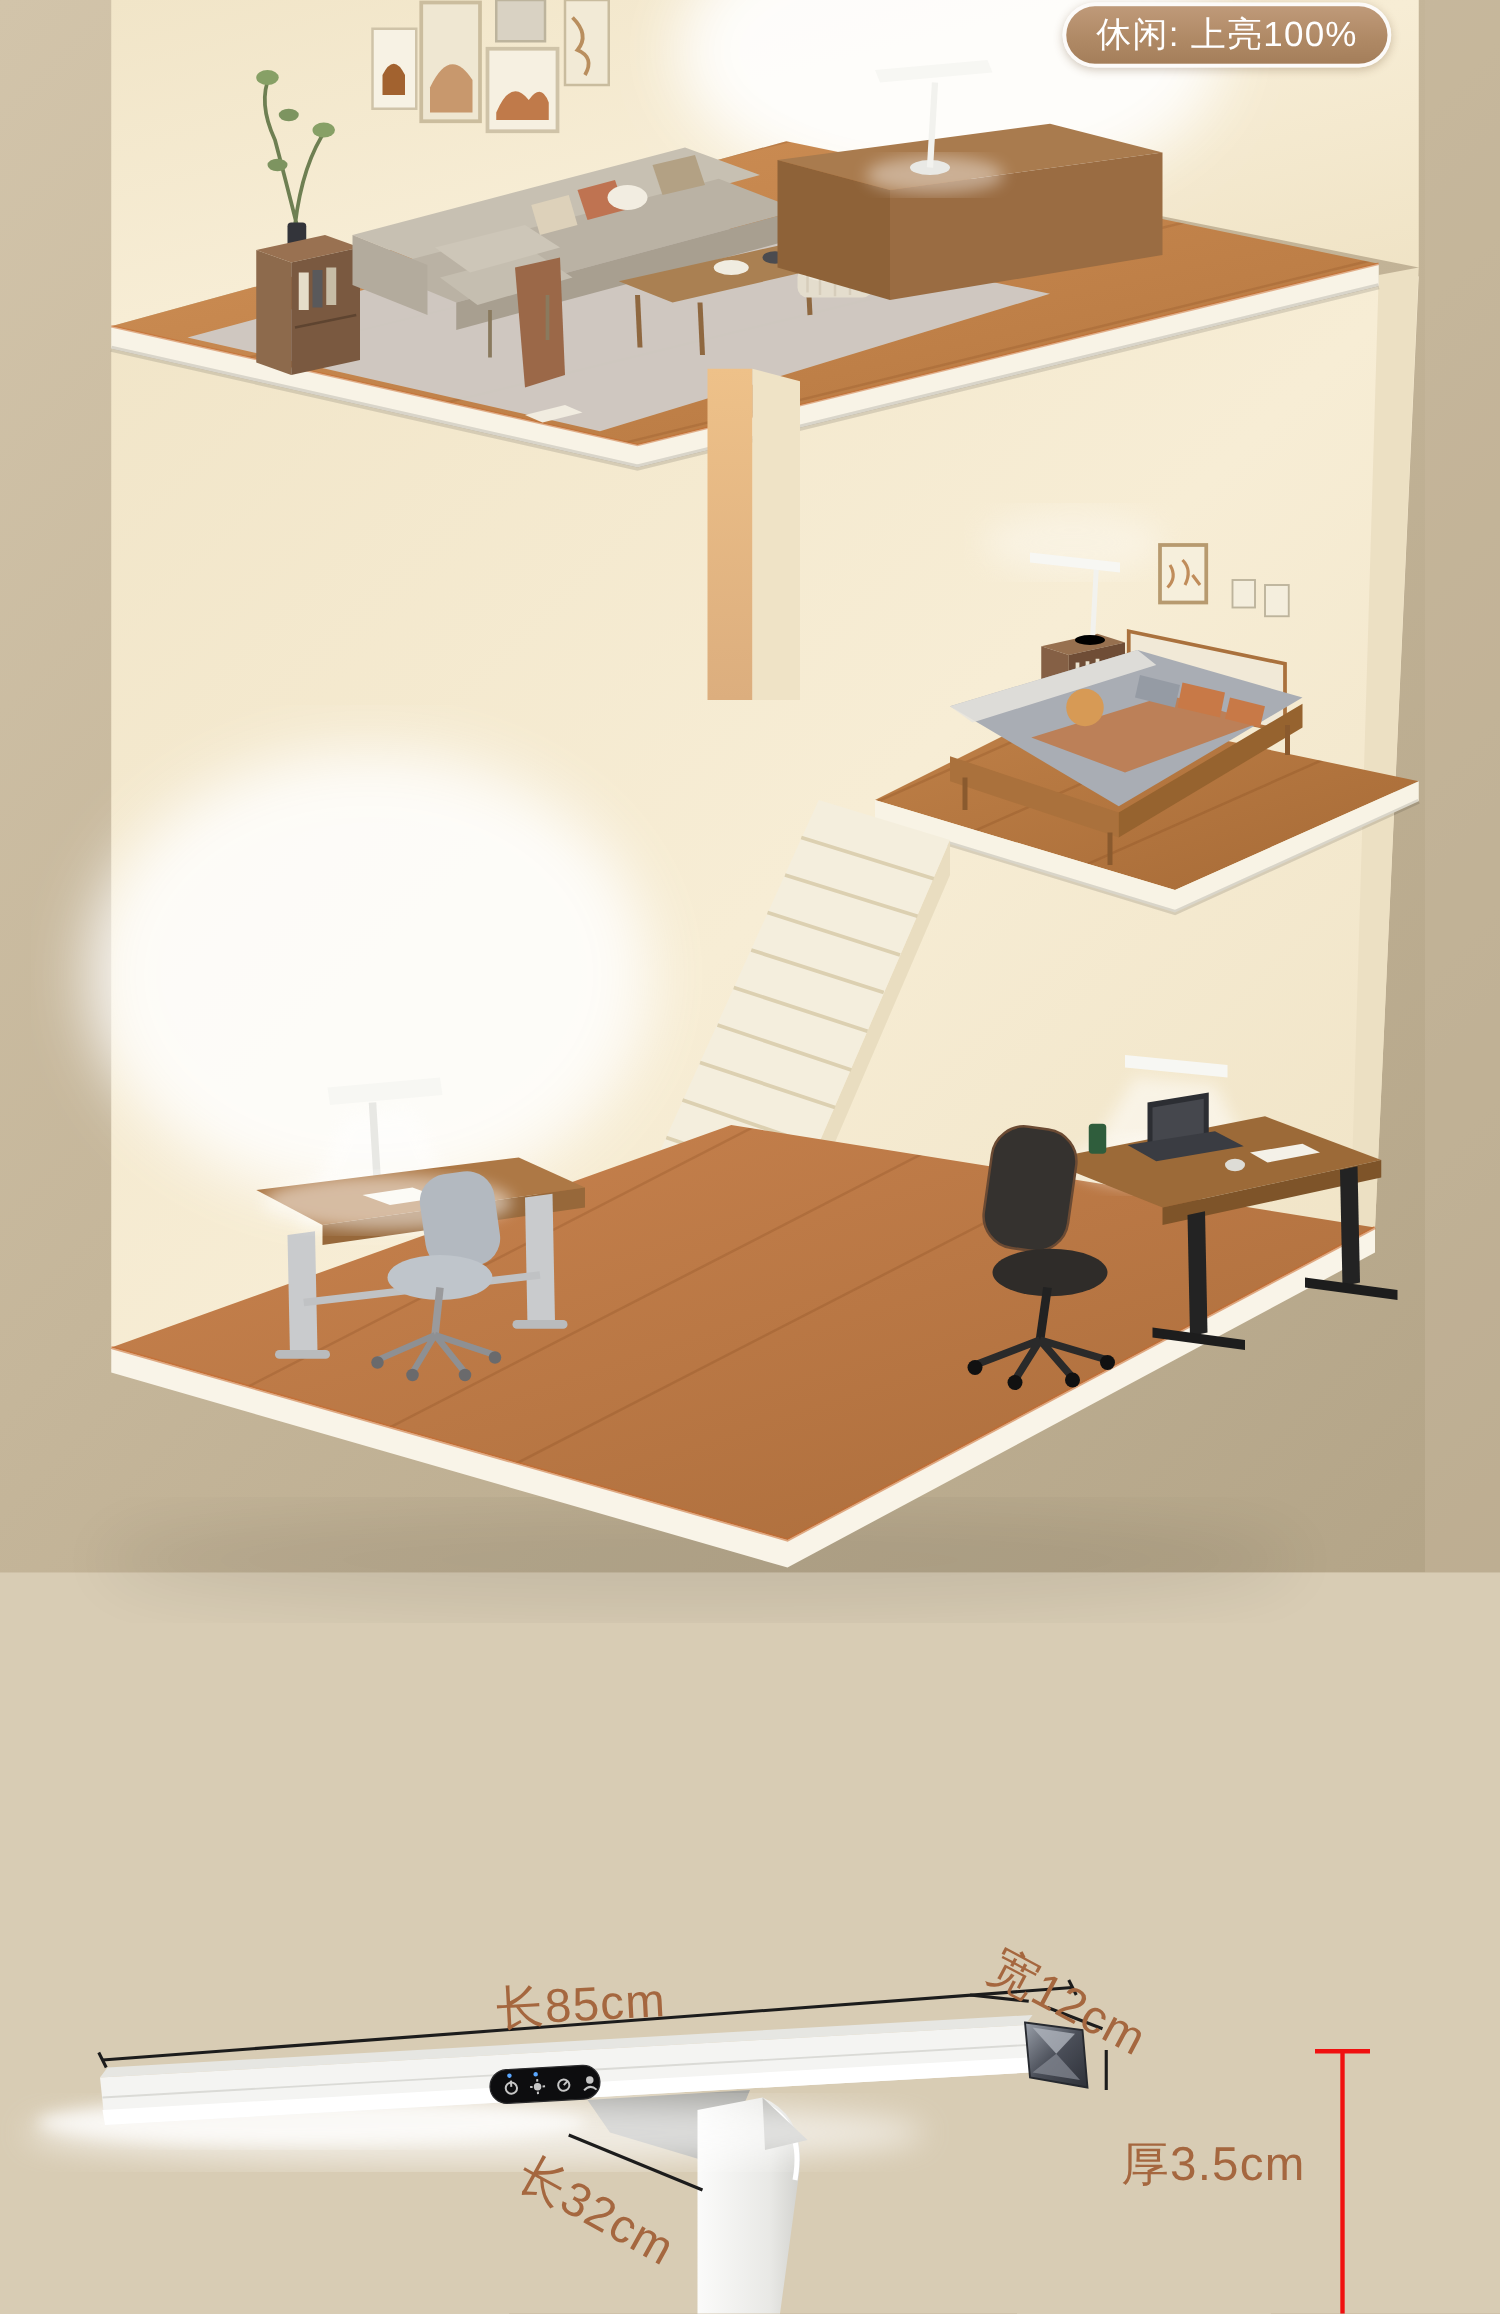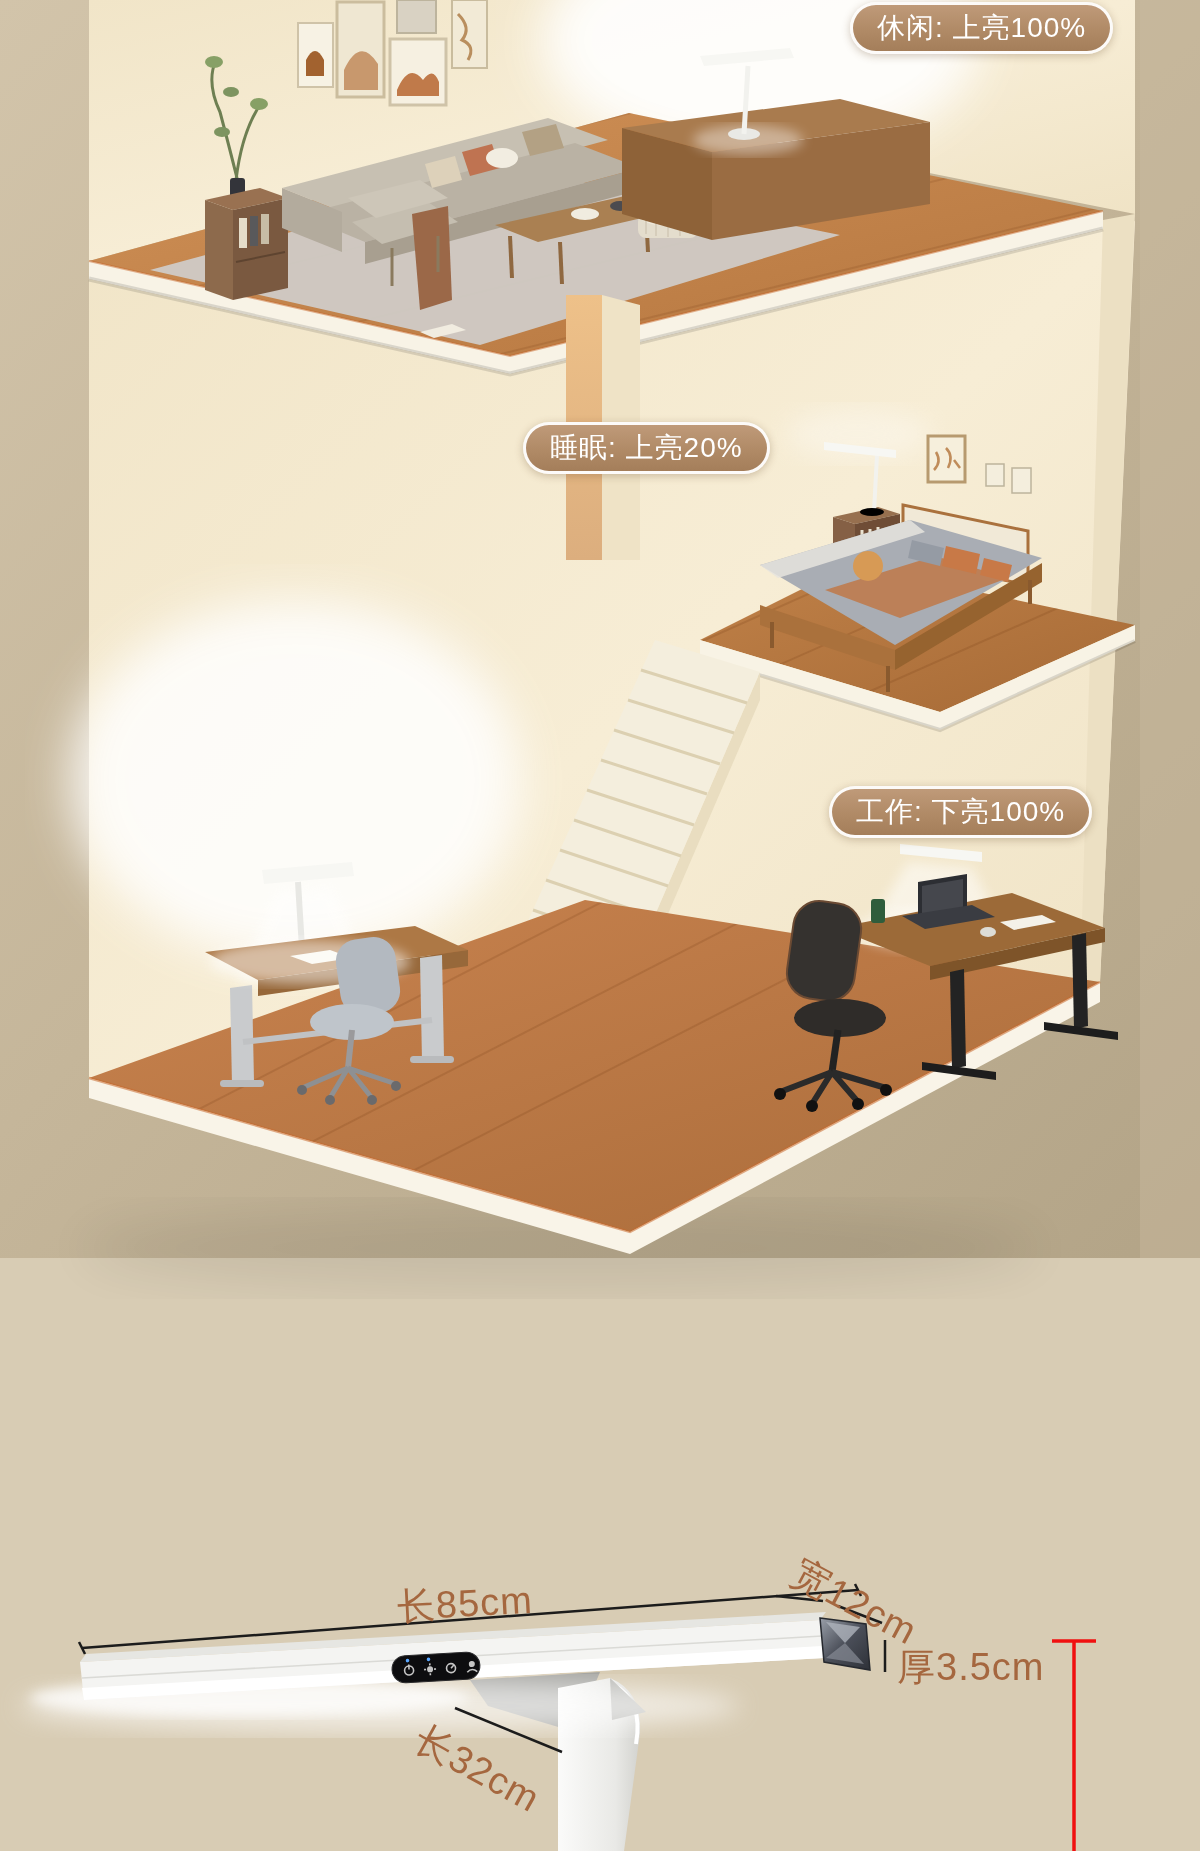--- a/index.html
+++ b/index.html
@@ -384,25 +384,19 @@
       <line x1="838" y1="1606" x2="882" y2="1623"></line>
       <line x1="885" y1="1640" x2="885" y2="1672"></line>
       <line x1="455" y1="1708" x2="562" y2="1752"></line>
     </g>
   </g>
 </svg>
 
 <div class="pill" style="left:850px;top:2px">
   <span>休闲: 上亮100%</span>
 </div>
-<div class="pill" style="left:523px;top:422px">
-  <span>睡眠: 上亮20%</span>
-</div>
-<div class="pill" style="left:829px;top:786px">
-  <span>工作: 下亮100%</span>
-</div>
 
 <div class="dim-label tilt" style="left:397px;top:1582px">长85cm</div>
 <div class="dim-label rot-w" style="left:806px;top:1548px">宽12cm</div>
-<div class="dim-label" style="left:897px;top:1642px">厚3.5cm</div>
+<div class="dim-label" style="left:897px;top:1706px">厚3.5cm</div>
 <div class="dim-label rot-a" style="left:430px;top:1714px">长32cm</div>
 
 </div>
 
 </body></html>

